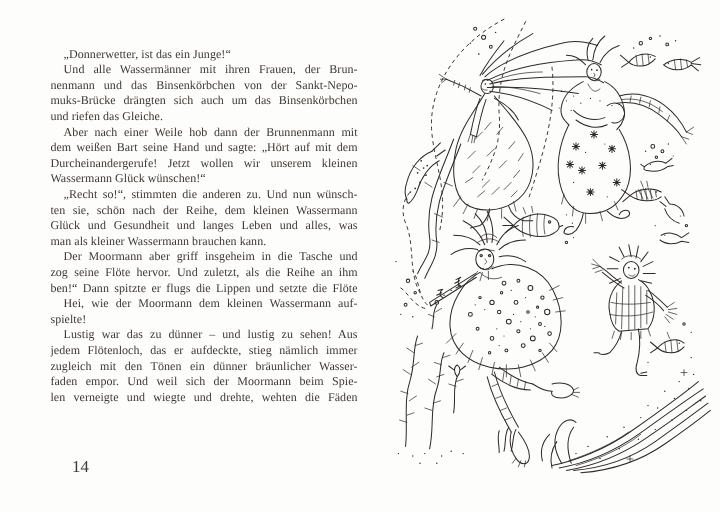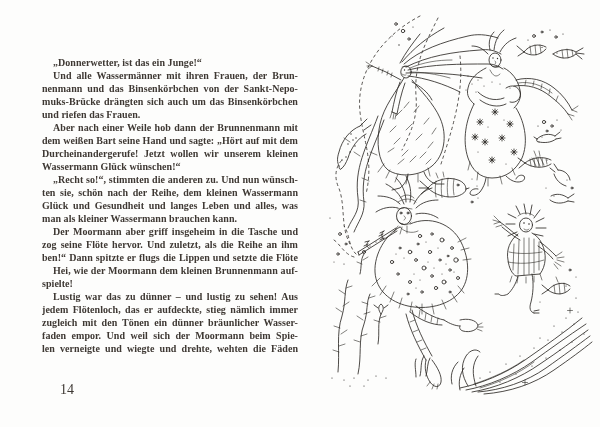--- a/index.html
+++ b/index.html
@@ -1,20 +1,20 @@
 <!DOCTYPE html>
 <html><head>
 <meta charset="utf-8">
 <style>
   html,body{margin:0;padding:0;}
   body{background:#ffffff;font-family:"Liberation Serif",serif;}
   .spread{position:relative;width:600px;height:427px;background:#fdfdfc;overflow:hidden;}
   
-  .textblock{position:absolute;left:42px;top:56px;width:256px;color:#3e3833;
-             font-size:10px;letter-spacing:0.05px;font-weight:bold;}
+  .textblock{position:absolute;left:42px;top:39px;width:256px;color:#3e3833;
+             font-size:10px;letter-spacing:0.05px;}
   .tl{height:13px;line-height:13px;text-align:justify;text-align-last:justify;
       overflow:hidden;white-space:nowrap;}
   .tl.pe{text-align:left;text-align-last:left;}
   .tl.in{text-indent:11px;}
   .pagenum{position:absolute;left:60px;top:366px;font-size:14px;color:#3e3833;margin-top:16px;}
   
   .illo{position:absolute;left:320px;top:12px;}
   .illo path,.illo ellipse,.illo circle.o{stroke:#2e2b27;fill:none;
       stroke-width:.85;stroke-linecap:round;stroke-linejoin:round;}
   .illo .dash{stroke-dasharray:2.5 3.5;stroke-width:.8;}
@@ -25,33 +25,33 @@
 <body>
 
 <div class="spread">
 
   <div class="page-left">
     <div class="textblock">
       <div class="tl in pe">„Donnerwetter, ist das ein Junge!“</div>
       <div class="tl in">Und alle Wassermänner mit ihren Frauen, der Brun-</div>
       <div class="tl">nenmann und das Binsenkörbchen von der Sankt-Nepo-</div>
       <div class="tl">muks-Brücke drängten sich auch um das Binsenkörbchen</div>
-      <div class="tl pe">und riefen das Frauen.</div>
+      <div class="tl pe">und riefen das Gleiche.</div>
       <div class="tl in">Aber nach einer Weile hob dann der Brunnenmann mit</div>
       <div class="tl">dem weißen Bart seine Hand und sagte: „Hört auf mit dem</div>
       <div class="tl">Durcheinandergerufe! Jetzt wollen wir unserem kleinen</div>
       <div class="tl pe">Wassermann Glück wünschen!“</div>
       <div class="tl in">„Recht so!“, stimmten die anderen zu. Und nun wünsch-</div>
       <div class="tl">ten sie, schön nach der Reihe, dem kleinen Wassermann</div>
       <div class="tl">Glück und Gesundheit und langes Leben und alles, was</div>
       <div class="tl pe">man als kleiner Wassermann brauchen kann.</div>
       <div class="tl in">Der Moormann aber griff insgeheim in die Tasche und</div>
       <div class="tl">zog seine Flöte hervor. Und zuletzt, als die Reihe an ihm</div>
       <div class="tl">ben!“ Dann spitzte er flugs die Lippen und setzte die Flöte</div>
-      <div class="tl in">Hei, wie der Moormann dem kleinen Brunnenmann auf-</div>
+      <div class="tl in">Hei, wie der Moormann dem kleinen Wassermann auf-</div>
       <div class="tl pe">spielte!</div>
       <div class="tl in">Lustig war das zu dünner – und lustig zu sehen! Aus</div>
       <div class="tl">jedem Flötenloch, das er aufdeckte, stieg nämlich immer</div>
       <div class="tl">zugleich mit den Tönen ein dünner bräunlicher Wasser-</div>
       <div class="tl">faden empor. Und weil sich der Moormann beim Spie-</div>
       <div class="tl">len verneigte und wiegte und drehte, wehten die Fäden</div>
     </div>
     <div class="pagenum">14</div>
   </div>
 

